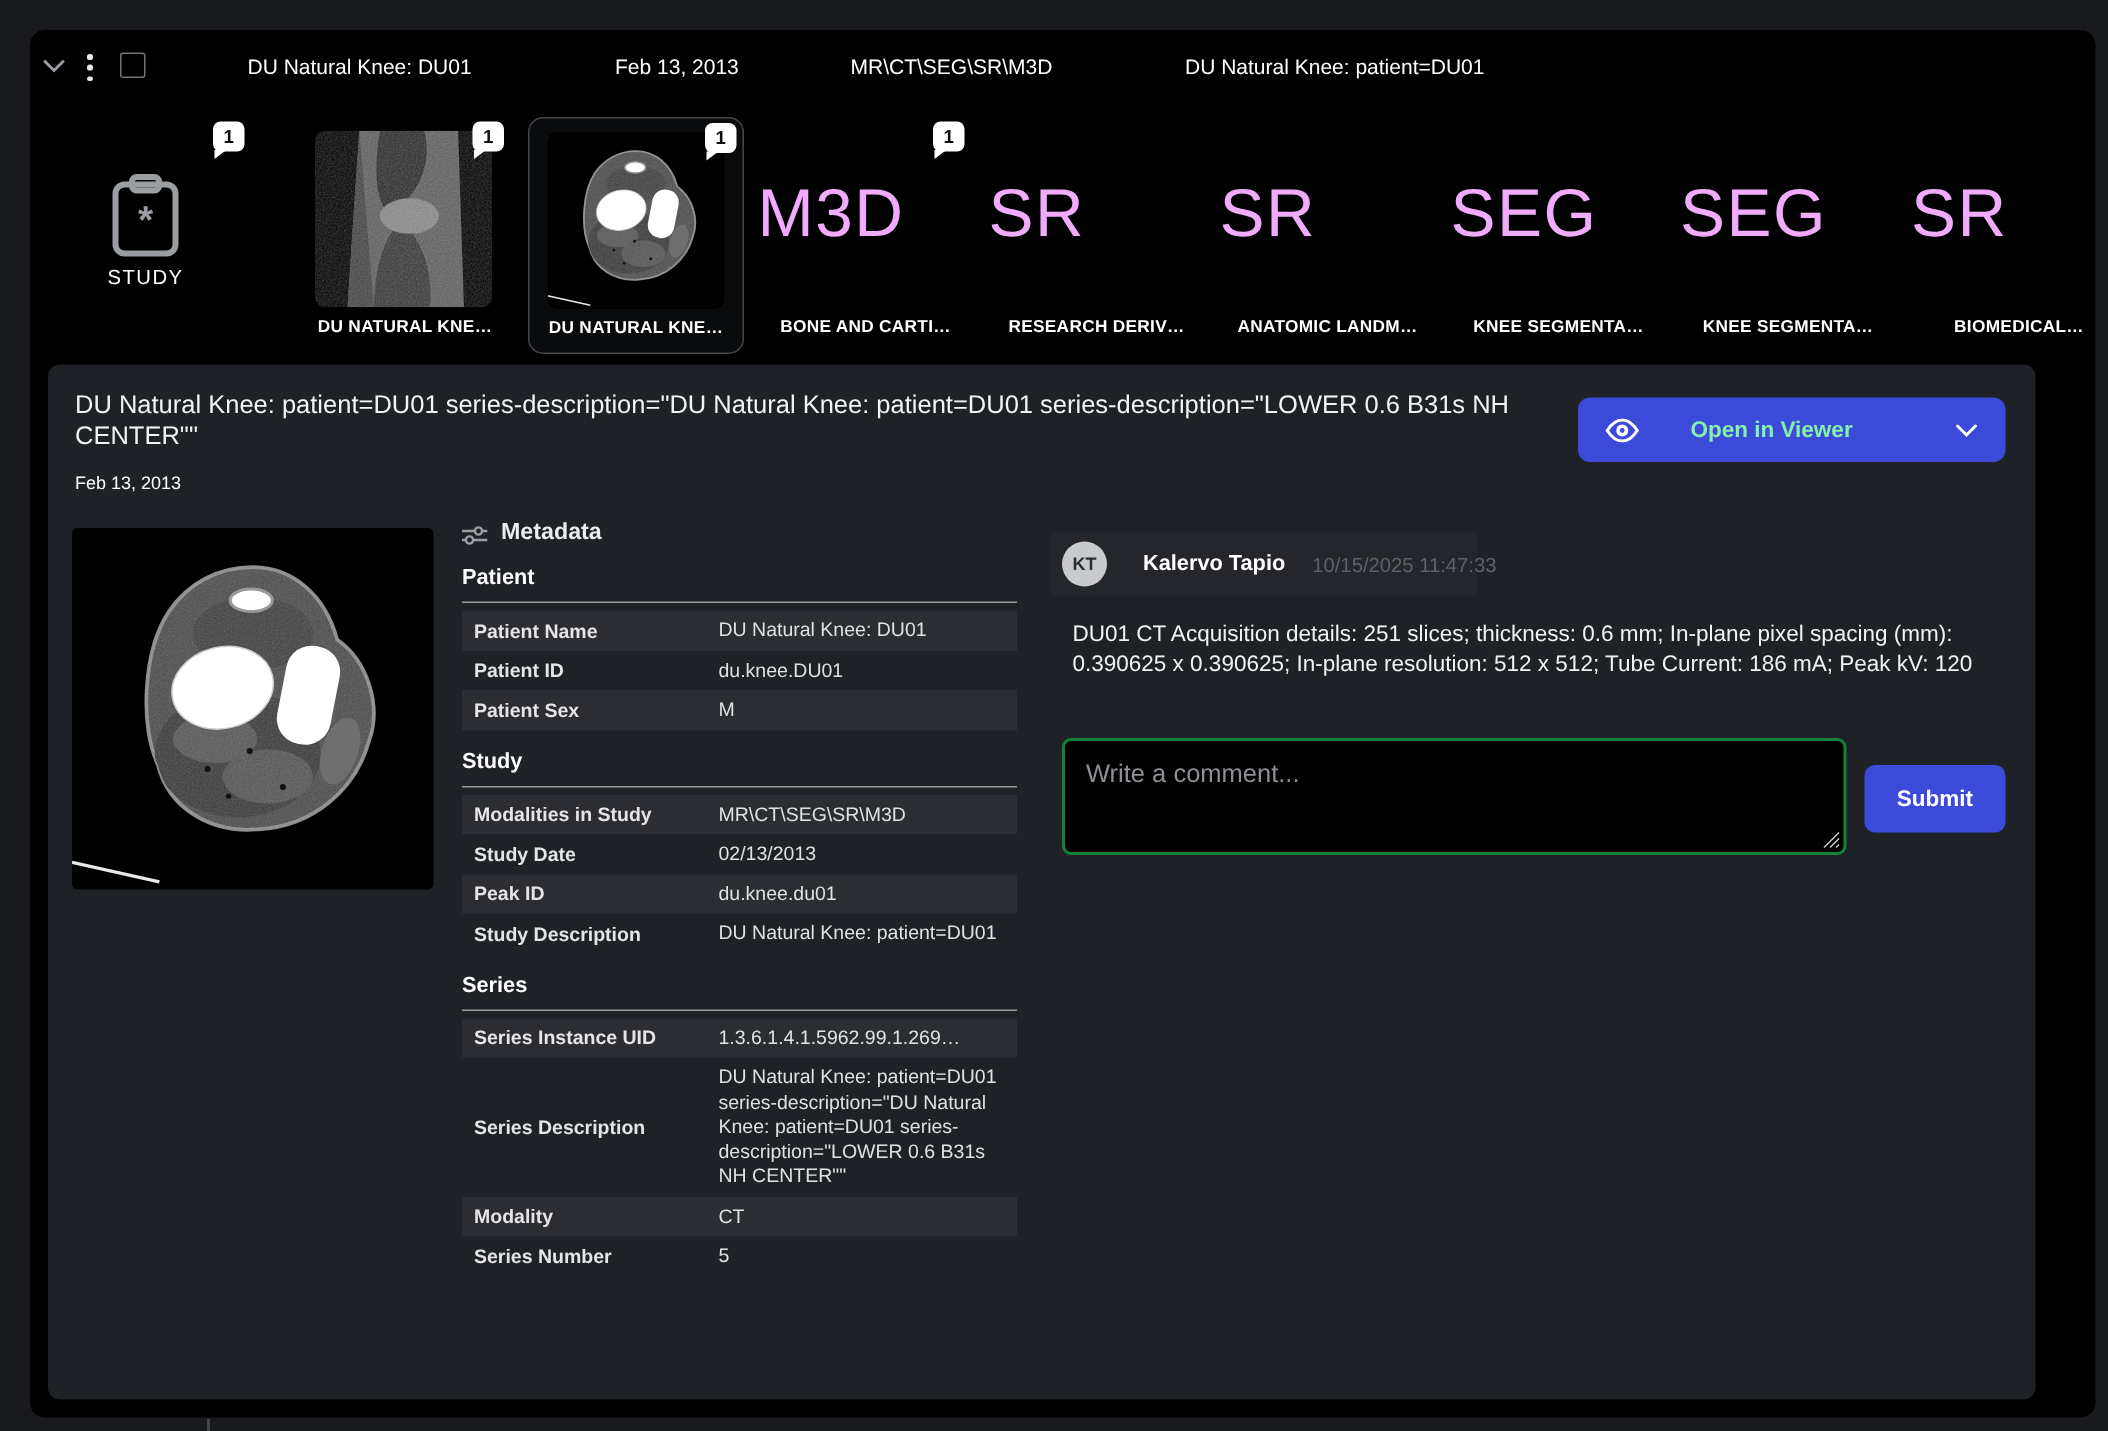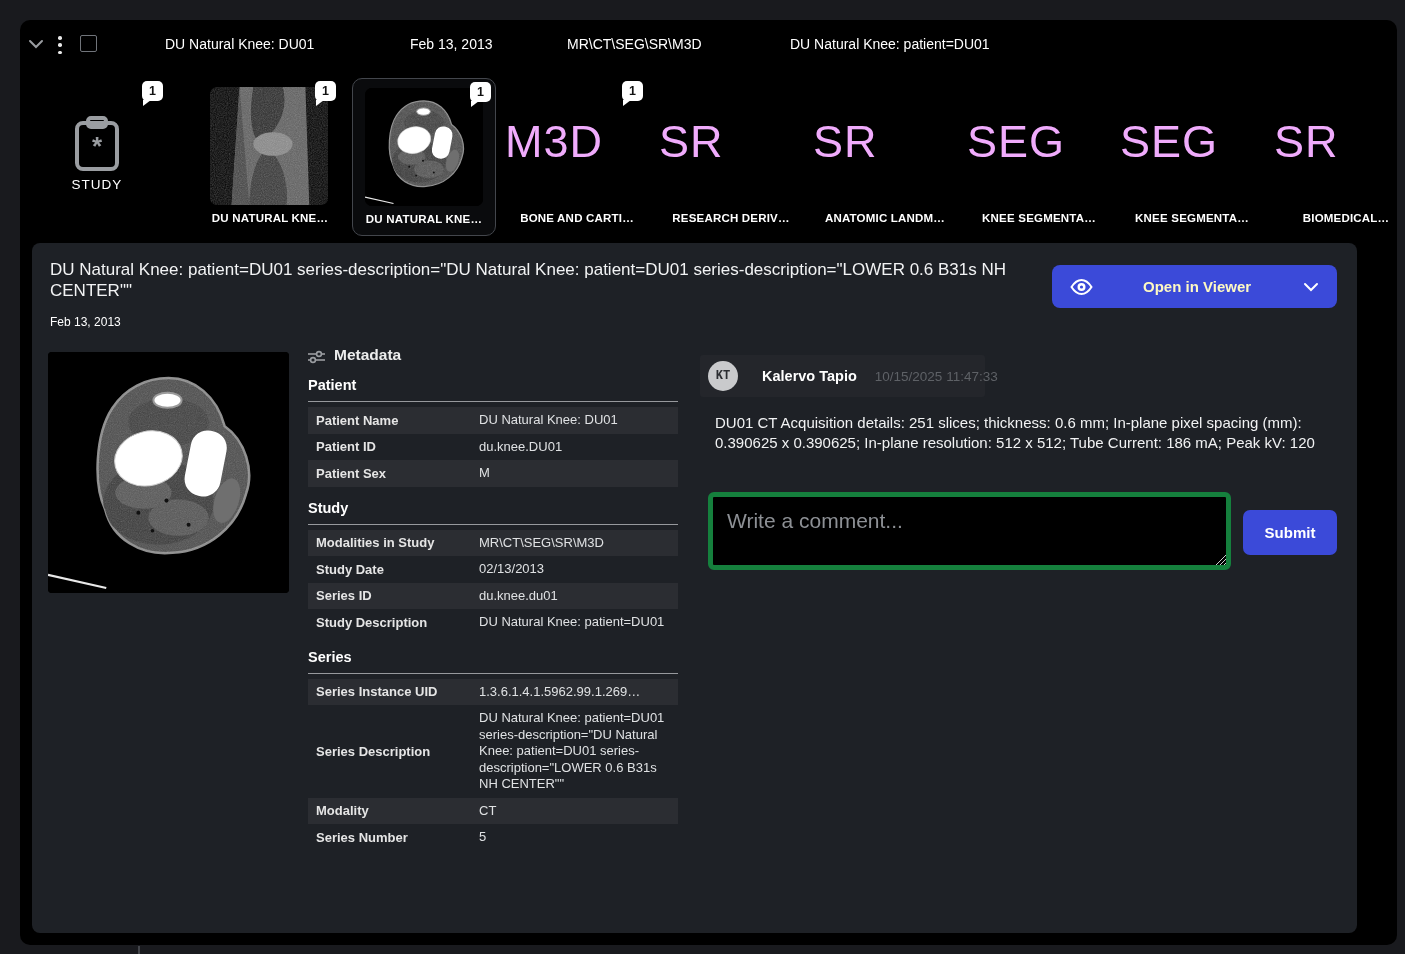--- a/index.html
+++ b/index.html
@@ -26,43 +26,43 @@
   .badge{position:absolute;left:117px;top:3px;width:21px;height:20px;background:#fff;border-radius:5px;color:#111;font-size:12.5px;font-weight:bold;display:flex;align-items:center;justify-content:center;z-index:3;}
   .badge::after{content:"";position:absolute;left:1px;bottom:-5px;width:0;height:0;border-left:8px solid #fff;border-bottom:6px solid transparent;}
   .modality-big{position:absolute;left:0;right:0;top:38px;text-align:left;color:#f0abfc;font-size:45px;letter-spacing:1px;}
   .study-label{position:absolute;left:0;right:0;top:99px;text-align:center;color:#fff;font-size:13.5px;letter-spacing:1px;}
   .clip-icon{position:absolute;left:49px;top:38px;}
 
   
   .panel{position:absolute;left:12px;top:223px;width:1325px;height:690px;background:#1e2126;border-radius:8px;}
   .ptitle{position:absolute;left:18px;top:16px;width:990px;color:#f2f3f4;font-size:17px;line-height:21px;}
   .pdate{position:absolute;left:18px;top:72px;color:#fff;font-size:12px;}
-  .viewer-btn{position:absolute;left:1020px;top:22px;width:285px;height:43px;border:none;border-radius:8px;display:flex;align-items:center;cursor:pointer;color:#fef9c3;padding:0 18px;gap:16px;}
+  .viewer-btn{position:absolute;left:1020px;top:22px;width:285px;height:43px;border:none;border-radius:8px;display:flex;align-items:center;cursor:pointer;color:#86efac;padding:0 18px;}
   .viewer-btn .vlabel{flex:0 0 auto;font-size:15px;font-weight:bold;margin-left:34px;}
   .viewer-btn .vchev{margin-left:auto;}
   .preview{position:absolute;left:16px;top:109px;width:241px;height:241px;border-radius:4px;overflow:hidden;background:#000;}
 
   
   .meta-col{position:absolute;left:276px;top:103px;width:370px;}
   .meta-title{display:flex;align-items:flex-end;gap:9px;color:#eceded;font-size:15.5px;font-weight:bold;margin-bottom:13px;}
   .msection{margin-bottom:13px;}
   .msection-name{color:#fff;font-size:14.5px;font-weight:bold;padding-bottom:8px;border-bottom:1px solid #97999d;margin-bottom:5px;}
   .mrow{display:flex;align-items:center;padding:5px 8px;min-height:26px;}
   .mrows .mrow:nth-child(odd){background:#2b2d32;}
   .mkey{width:163px;flex:0 0 auto;color:#e5e5e5;font-size:13px;font-weight:bold;}
   .mval{flex:1;color:#dfe1e3;font-size:13px;line-height:16.5px;word-wrap:break-word;min-width:0;}
 
   
   .comments-col{position:absolute;left:668px;top:112px;width:645px;}
   .c-head{position:absolute;left:0;top:0;width:285px;height:42px;background:#24262b;border-radius:3px;display:flex;align-items:center;padding:0 8px;}
-  .avatar{width:30px;height:30px;border-radius:50%;background:#c9cacc;color:#2b2d31;font-size:12px;font-weight:bold;display:flex;align-items:center;justify-content:center;flex:0 0 auto;font-family:Liberation Mono, monospace;}
+  .avatar{width:30px;height:30px;border-radius:50%;background:#c9cacc;color:#2b2d31;font-size:12px;font-weight:bold;display:flex;align-items:center;justify-content:center;flex:0 0 auto;}
   .c-name{color:#fff;font-size:14.5px;font-weight:bold;margin-left:24px;white-space:nowrap;}
   .c-time{color:#5e6166;font-size:13.5px;margin-left:18px;white-space:nowrap;}
   .c-body{position:absolute;left:15px;top:58px;width:600px;color:#f1f2f3;font-size:15px;line-height:19.5px;}
-  .c-input{position:absolute;left:8px;top:137px;width:523px;height:78px;background:#000;color:#e8e8e8;border:5px solid #15803d;border-radius:6px;resize:none;padding:12px 14px;font-size:21px;}
+  .c-input{position:absolute;left:8px;top:137px;width:523px;height:78px;background:#000;color:#e8e8e8;border:2px solid #15803d;border-radius:6px;resize:none;padding:12px 14px;font-size:17px;}
   .c-input::placeholder{color:#8d9095;}
   .resize-handle{position:absolute;left:513px;top:197px;pointer-events:none;}
   .submit-btn{position:absolute;left:543px;top:155px;width:94px;height:45px;border:none;border-radius:7px;color:#fff;font-size:15px;font-weight:bold;cursor:pointer;}
 
   .below-line{position:absolute;left:138px;top:946px;width:1.5px;height:8px;background:#43454a;}
   .hidden-defs{position:absolute;width:0;height:0;overflow:hidden;}
 </style>
 </head>
 <body>
 
@@ -253,21 +253,21 @@
           <div class="mrows">
             <div class="mrow">
                 <div class="mkey">Modalities in Study</div>
                 <div class="mval">MR\CT\SEG\SR\M3D</div>
               </div>
             <div class="mrow">
                 <div class="mkey">Study Date</div>
                 <div class="mval">02/13/2013</div>
               </div>
             <div class="mrow">
-                <div class="mkey">Series ID</div>
+                <div class="mkey">Peak ID</div>
                 <div class="mval">du.knee.du01</div>
               </div>
             <div class="mrow">
                 <div class="mkey">Study Description</div>
                 <div class="mval">DU Natural Knee: patient=DU01</div>
               </div>
           </div>
         </div>
 
         <div class="msection">

